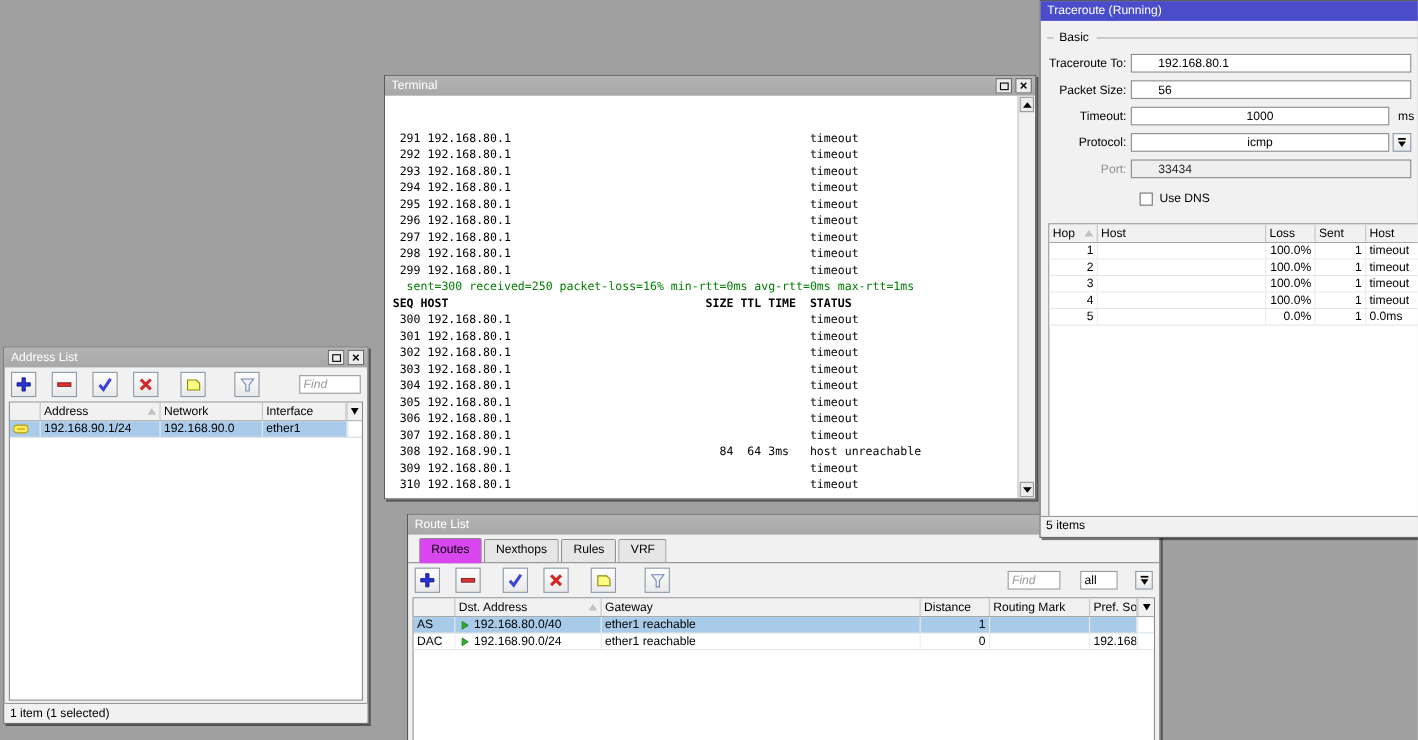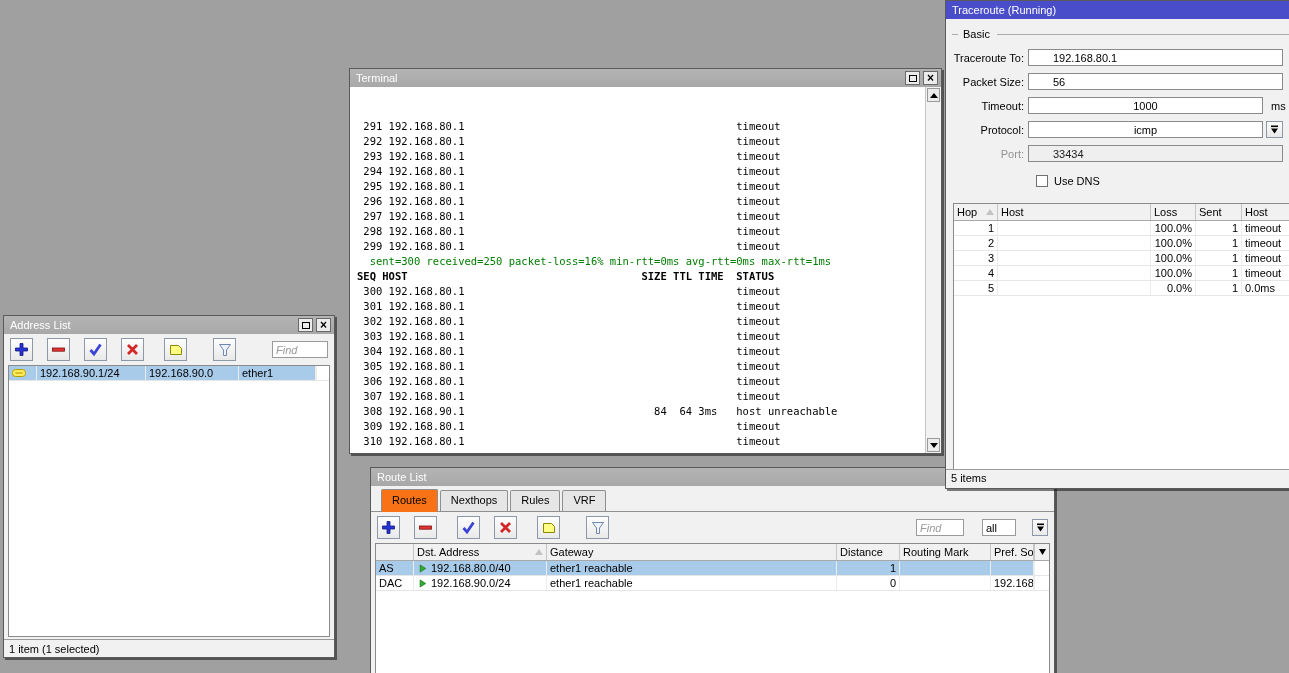--- a/index.html
+++ b/index.html
@@ -99,21 +99,21 @@
   #win-addresslist .list{flex:1;margin:0 4px 2px 4px;}
   .c-al-icon{width:28px;} .c-al-addr{width:109px;} .c-al-net{width:93px;} .c-al-if{flex:1;} 
   .c-dd-blank{width:13px;flex:none;background:#fff;border-left:1px solid #ececec;}
 
   
   #win-routelist{left:370px;top:467px;width:685px;height:220px;}
   .tabbar{flex:none;display:flex;align-items:flex-end;gap:2px;padding:4px 0 0 10px;height:26px;
           border-bottom:1px solid #8f8f8f;}
   .tab{border:1px solid #8f8f8f;border-bottom:none;border-radius:2px 2px 0 0;padding:3px 10px;
        background:#e6e6e6;height:21px;}
-  .tab.active{background:#f97316;height:23px;margin-bottom:-1px;padding-top:4px;position:relative;z-index:2;}
+  .tab.active{background:#d946ef;height:23px;margin-bottom:-1px;padding-top:4px;position:relative;z-index:2;}
   #win-routelist .list{flex:1;margin:0 4px;}
   .c-rl-flags{width:38px;} .c-rl-dst{width:133px;} .c-rl-gw{width:290px;} .c-rl-dist{width:63px;}
   .c-rl-mark{width:91px;} .c-rl-pref{flex:1;}
 
   .icon-14{width:14px;height:14px;flex:none;display:block;}
   .icon-15{width:15px;height:15px;flex:none;display:block;}
 </style>
 </head>
 <body>
 
@@ -183,20 +183,38 @@
           </svg>
         </span>
       <span class="tool-btn gap-md">
           <svg class="icon-14" viewBox="0 0 14 14">
             <path d="M1.5 1.5 H12.5 L8.5 7 V12.5 H5.5 V7 Z" fill="#eef3fb" stroke="#7188ad"></path>
           </svg>
         </span>
       <input class="find-input" placeholder="Find" style="">
     </div>
     <div class="list">
+      <div class="hdr">
+        <span class="hcell c-al-icon"></span>
+        <span class="hcell c-al-addr">
+            <span>Address</span>
+            <i class="sort-tri"></i>
+          </span>
+        <span class="hcell c-al-net">
+            <span>Network</span>
+          </span>
+        <span class="hcell c-al-if" style="flex:1;">
+            <span>Interface</span>
+          </span>
+        <span class="hdd">
+            <svg width="9" height="8" viewBox="0 0 9 8">
+              <path d="M1 1 H8 L4.5 7 Z" fill="#000"></path>
+            </svg>
+          </span>
+      </div>
       <div>
 
           <div class="row selected">
             <span class="cell c-al-icon">
               <svg class="icon-14" viewBox="0 0 14 14">
                 <rect x="0.5" y="3.5" width="13" height="7" rx="3" fill="#ffe95e" stroke="#b0a000"></rect>
                 <rect x="3.5" y="6" width="7" height="2" fill="#d8c020"></rect>
               </svg>
             </span>
             <span class="cell c-al-addr">192.168.90.1/24</span>

